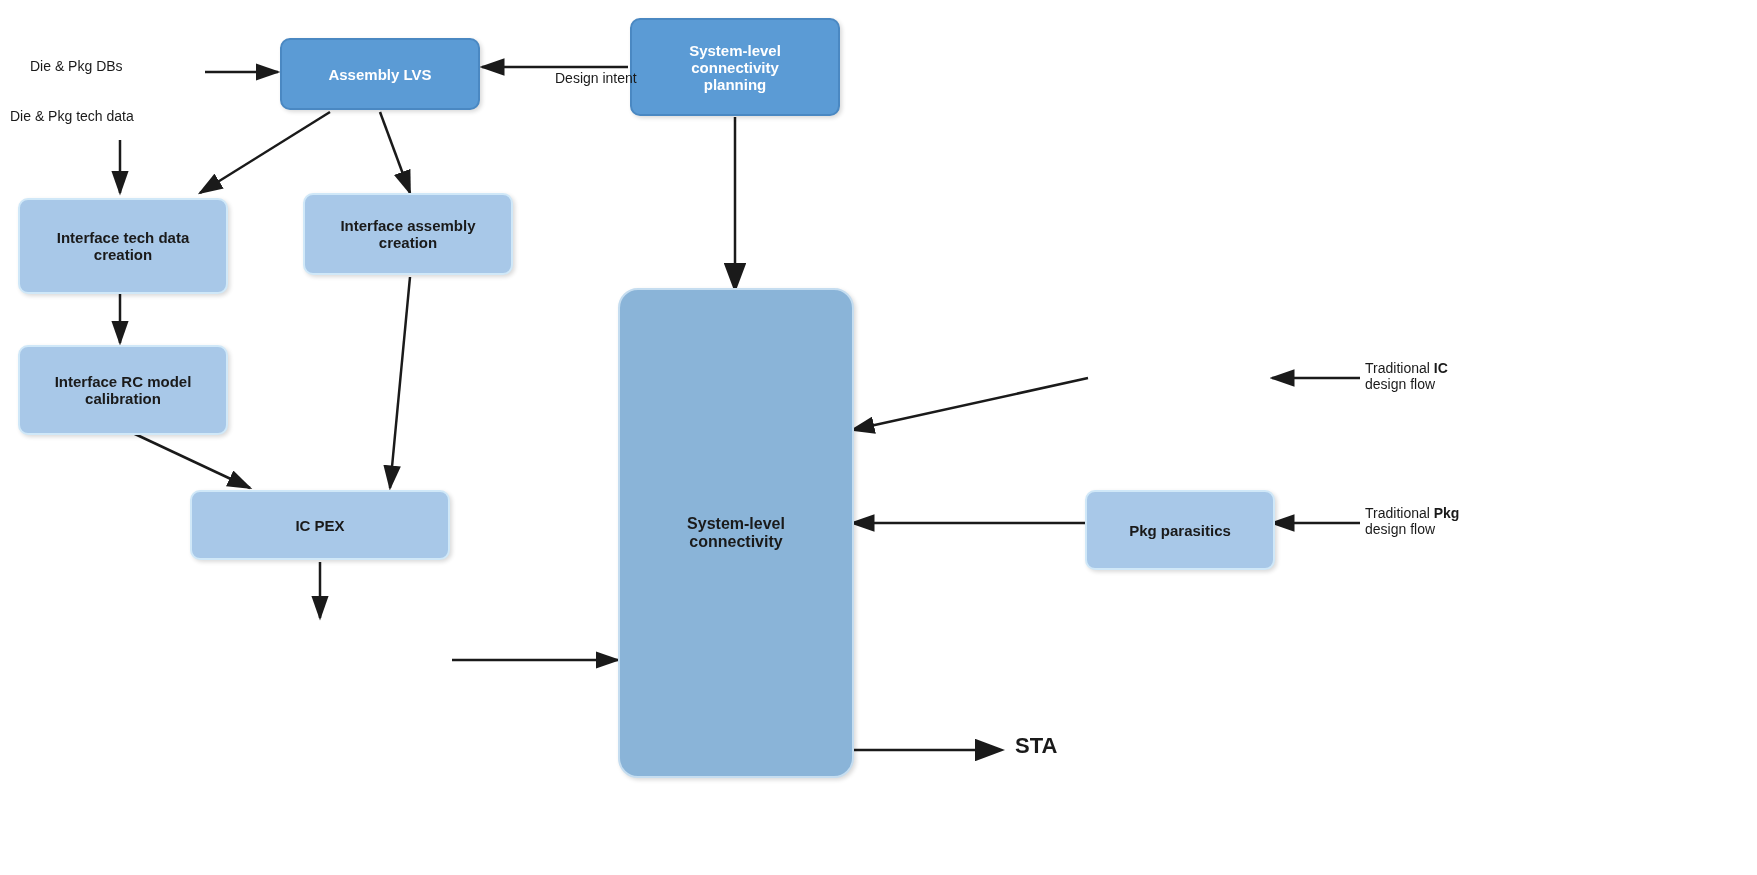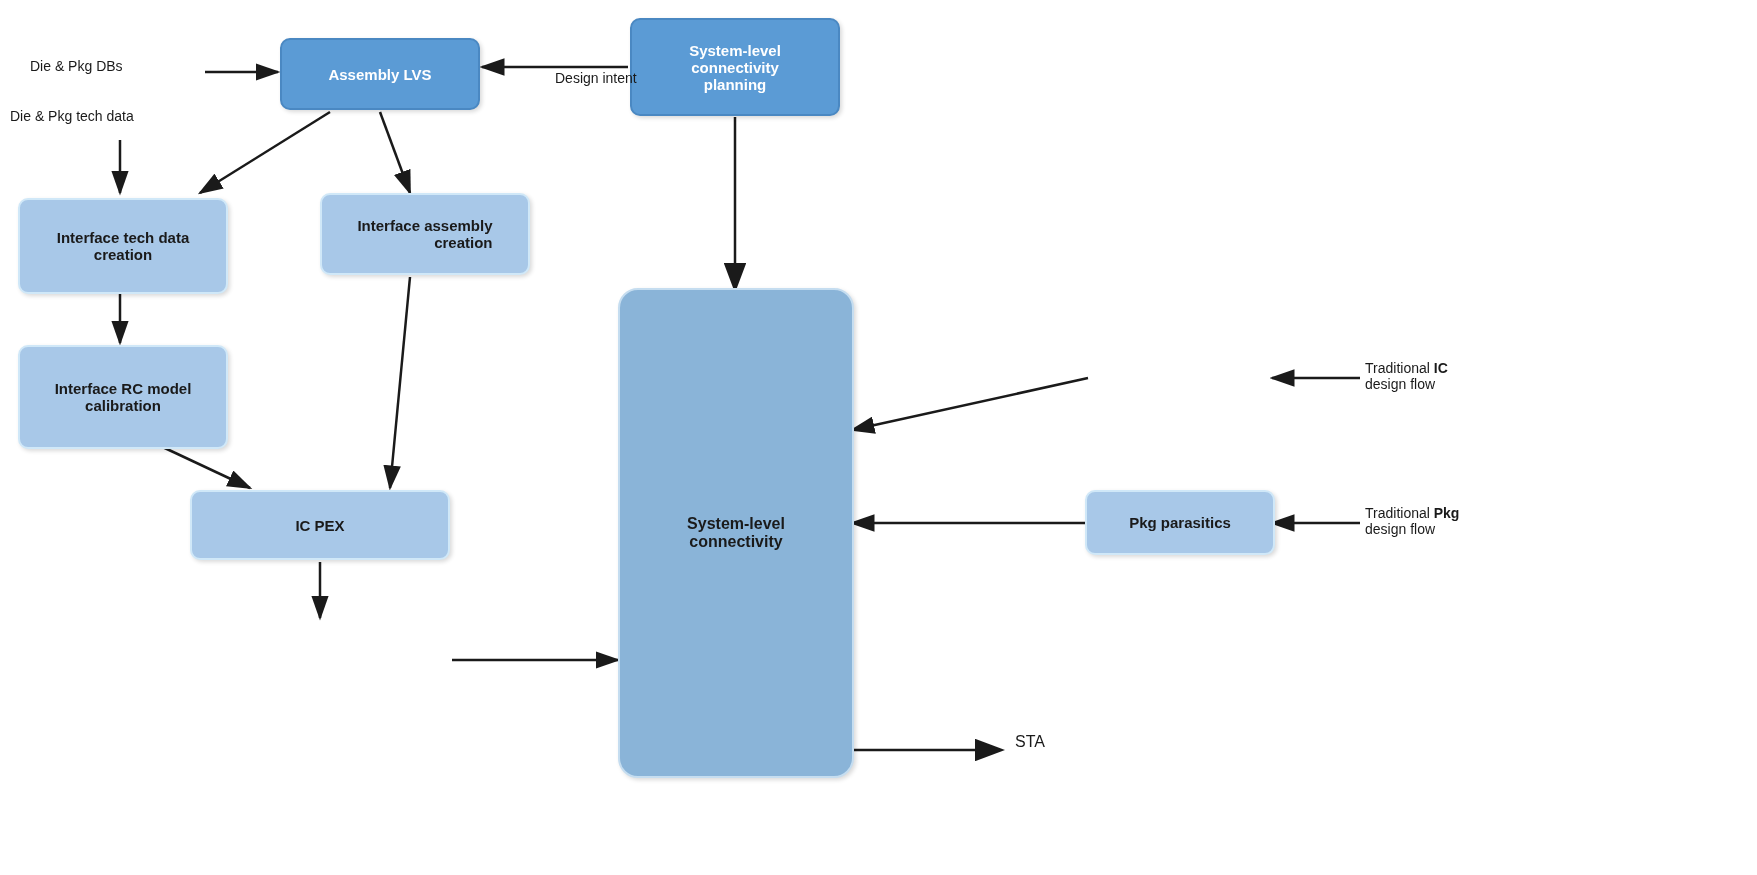--- a/index.html
+++ b/index.html
@@ -125,39 +125,39 @@
   </div>
 
   <div class="box dark" style="left:630px; top:18px; width:210px; height:98px;">
     <span>System-level<br>connectivity<br>planning</span>
   </div>
 
   <div class="box" style="left:18px; top:198px; width:210px; height:96px;">
     <span>Interface tech data<br>creation</span>
   </div>
 
-  <div class="box" style="left:320px; top:193px; width:210px; height:82px;text-align:right;">
+  <div class="box" style="left:303px; top:193px; width:210px; height:82px;">
     <span>Interface assembly<br>creation</span>
   </div>
 
-  <div class="box" style="left:18px; top:345px; width:210px; height:104px;justify-content:center;">
+  <div class="box" style="left:18px; top:345px; width:210px; height:90px;justify-content:center;">
     <span>Interface RC model<br>calibration</span>
   </div>
 
   <div class="box" style="left:190px; top:490px; width:260px; height:70px;">
     <span>IC PEX</span>
   </div>
 
 
   <div class="box large" style="left:618px; top:288px; width:236px; height:490px; font-size:16px;">
     <span>System-level<br>connectivity</span>
   </div>
 
 
-  <div class="box" style="left:1085px; top:490px; width:190px; height:65px;">
+  <div class="box" style="left:1085px; top:490px; width:190px; height:80px;">
     <span>Pkg parasitics</span>
   </div>
 
   <div class="label" style="left:30px; top:58px;">
     <span>Die &amp; Pkg DBs</span>
   </div>
 
   <div class="label" style="left:10px; top:108px;">
     <span>Die &amp; Pkg tech data</span>
   </div>
@@ -167,17 +167,17 @@
   </div>
 
   <div class="label" style="left:1365px; top:360px; font-size:14px;">
     Traditional <strong>IC</strong><br>design flow
   </div>
 
   <div class="label" style="left:1365px; top:505px; font-size:14px;">
     Traditional <strong>Pkg</strong><br>design flow
   </div>
 
-  <div class="label" style="left:1015px; top:733px; font-size:16px; font-weight:normal;">
+  <div class="label" style="left:1015px; top:733px; font-size:22px; font-weight:bold;">
     <span>STA</span>
   </div>
 
 </div>
 
 </body></html>

